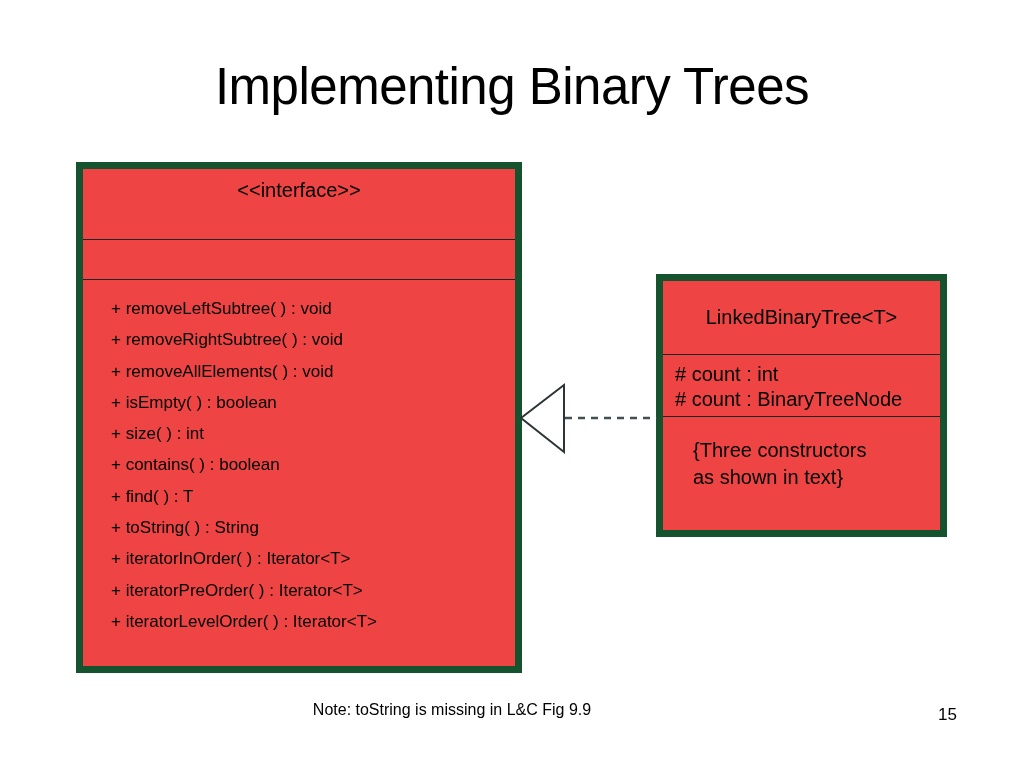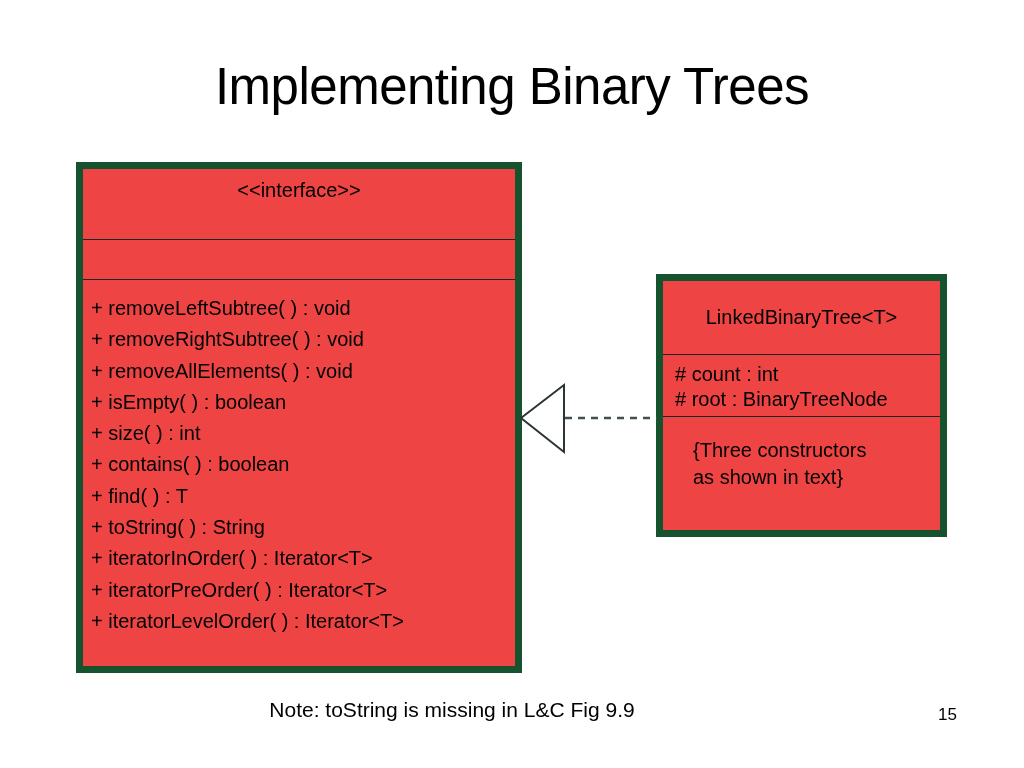--- a/index.html
+++ b/index.html
@@ -55,22 +55,22 @@
     height: 70px;
     text-align: center;
     font-size: 20px;
     line-height: 26px;
     padding-top: 8px;
   }
   #interface-attributes {
     height: 40px;
   }
   #interface-methods {
-    padding: 13px 0 0 8px;
-    font-size: 20px;
+    padding: 13px 0 0 28px;
+    font-size: 17px;
     line-height: 31.3px;
   }
   .method-row {
     white-space: nowrap;
   }
 
   
   #impl-box {
     left: 656px;
     top: 274px;
@@ -110,21 +110,21 @@
     height: 82px;
   }
 
   
   .footer-note {
     position: absolute;
     left: 0;
     top: 697px;
     width: 1024px;
     text-align: center;
-    font-size: 21px;
+    font-size: 16px;
     line-height: 26px;
     padding-right: 120px;
     box-sizing: border-box;
     white-space: nowrap;
   }
   .page-number {
     position: absolute;
     left: 938px;
     top: 705px;
     font-size: 17px;
@@ -160,21 +160,21 @@
 </div>
 
 <div class="uml-box" id="impl-box">
 
   <div class="uml-compartment" id="impl-header">
     <span>LinkedBinaryTree&lt;T&gt;</span>
   </div>
 
   <div class="uml-compartment" id="impl-attributes">
     <div class="attr-row"># count : int</div>
-    <div class="attr-row"># root : BinaryTreeNode</div>
+    <div class="attr-row"># count : BinaryTreeNode</div>
   </div>
 
   <div class="uml-compartment" id="impl-notes">
     <div class="note-row">{Three constructors</div>
     <div class="note-row">as shown in text}</div>
   </div>
 </div>
 
 <svg id="realization-connector" viewBox="0 0 146 82" width="146" height="82">
 

